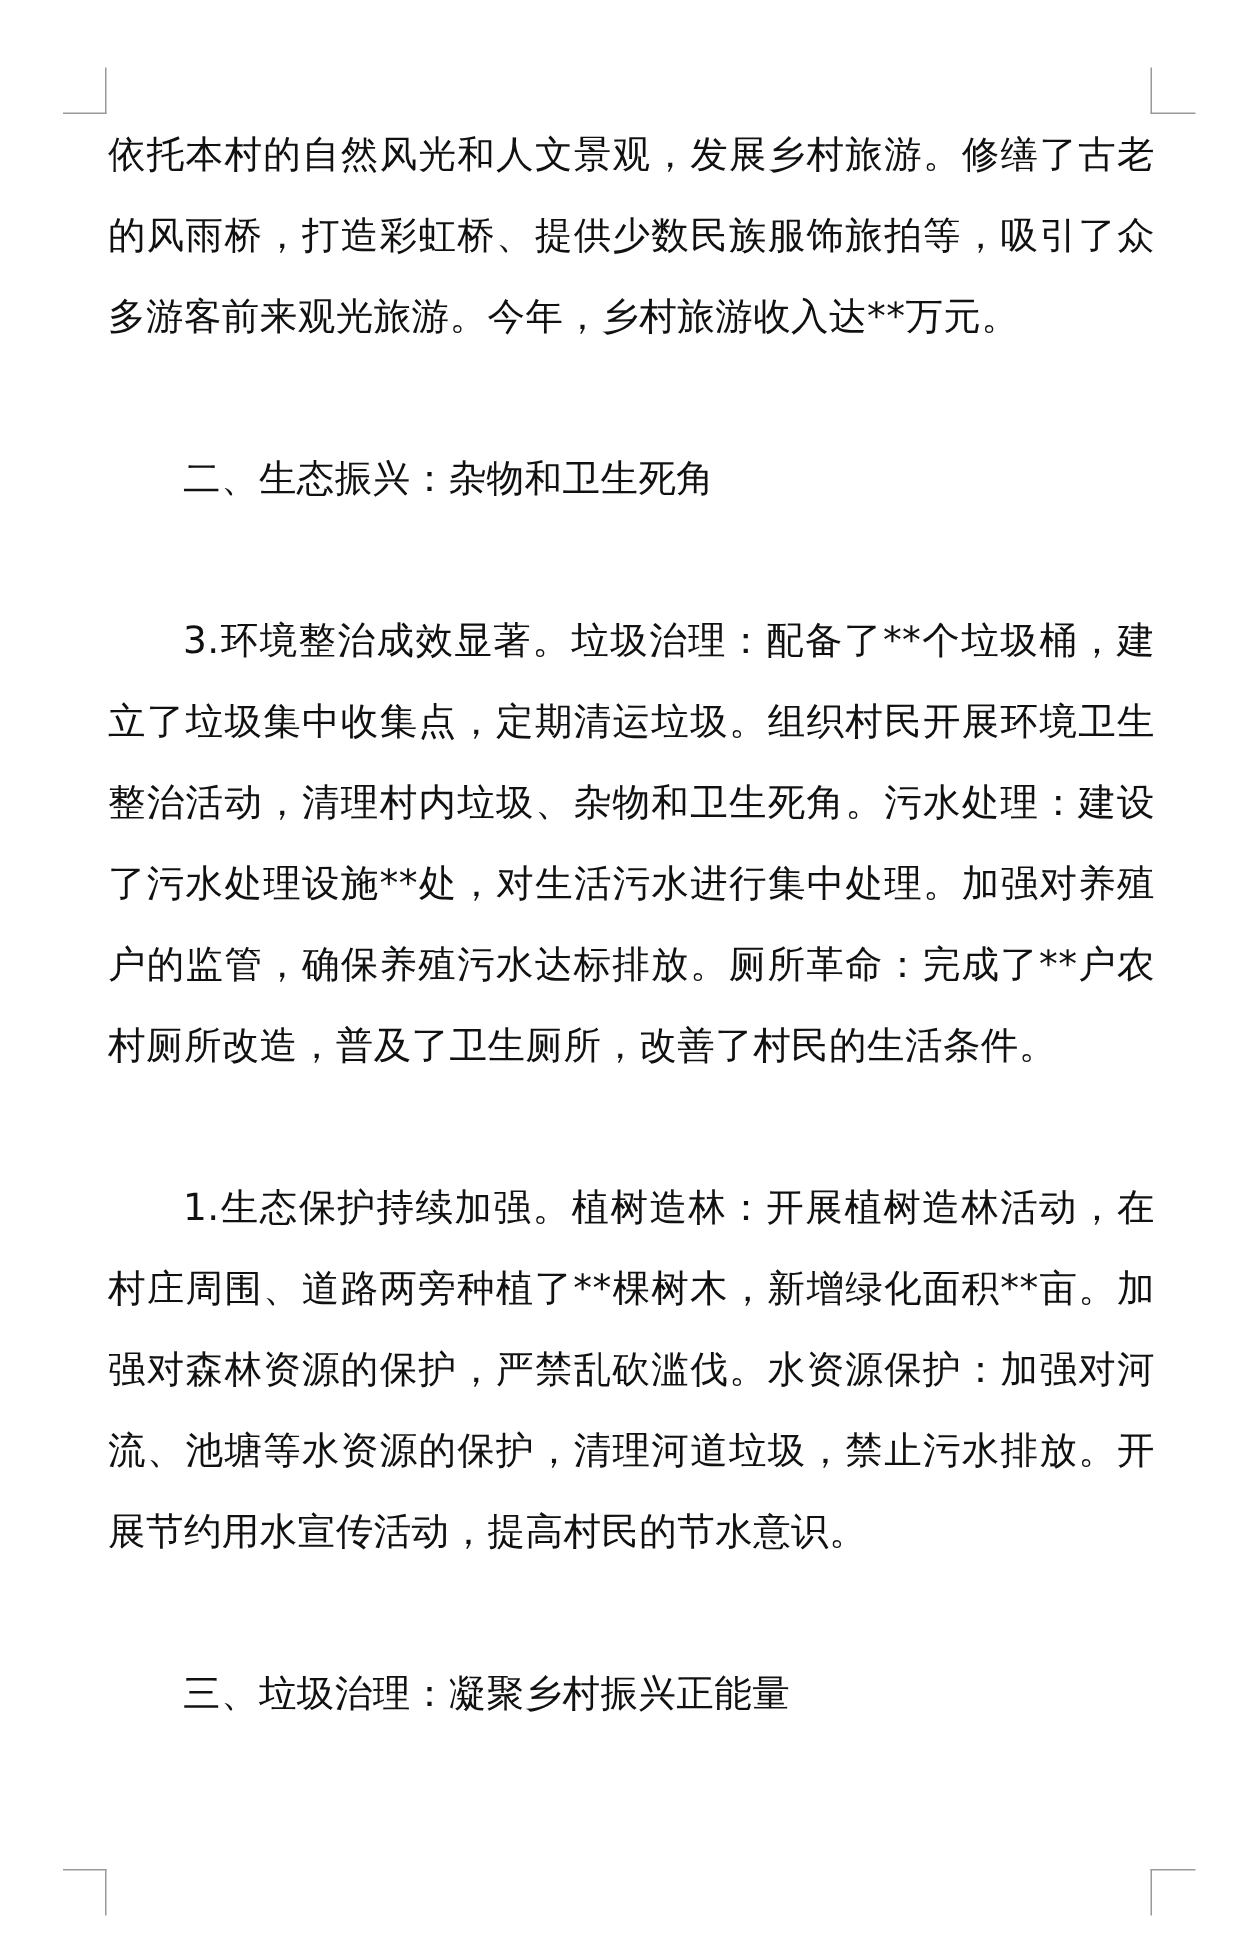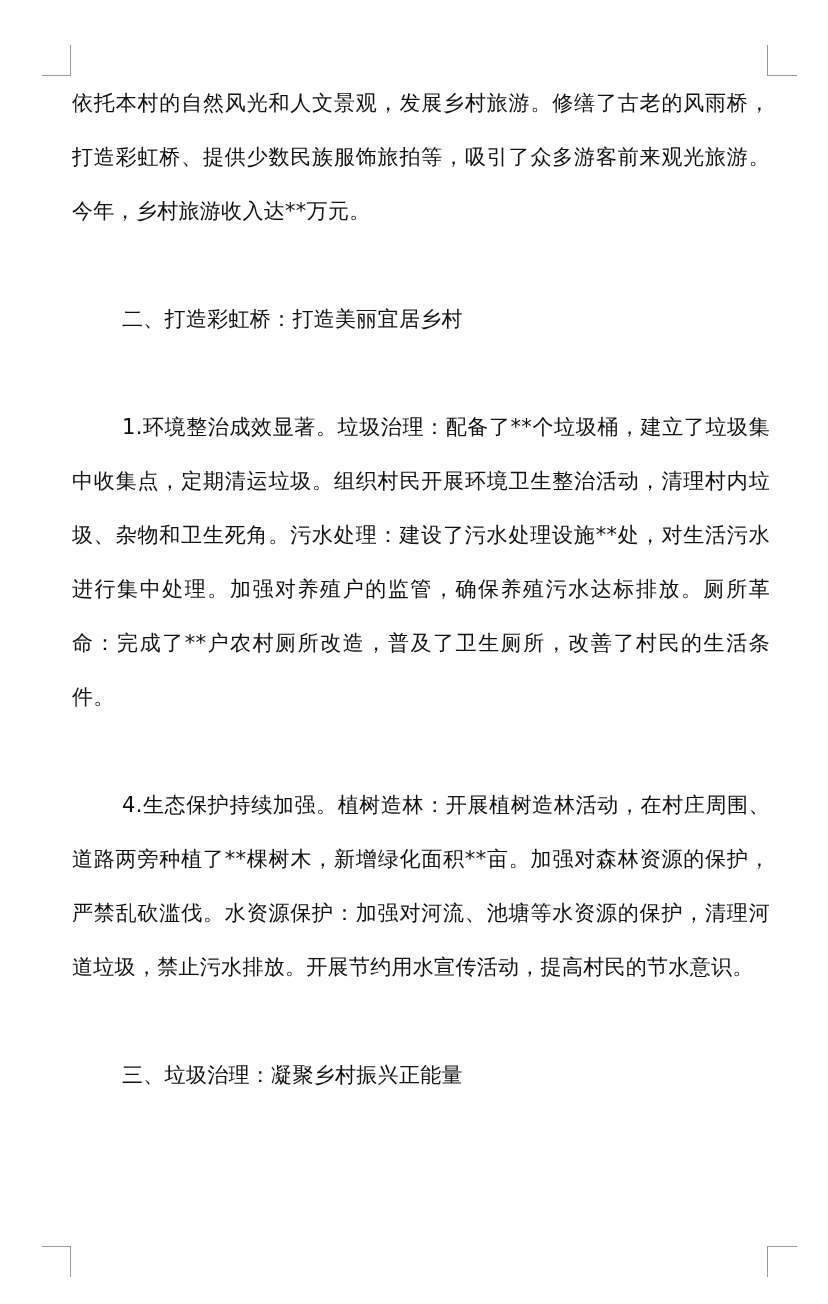--- a/index.html
+++ b/index.html
@@ -1,38 +1,38 @@
 <!DOCTYPE html>
 <html><head>
 <meta charset="utf-8">
 <style>
   html, body { margin: 0; padding: 0; background: #ffffff; }
   body { width: 828px; height: 1304px; position: relative; overflow: hidden;
          font-family: "DejaVu Sans", "Liberation Sans", sans-serif; color: #111; }
   .corner { position: absolute; background: #9a9a9a; }
   .page-text { position: absolute; left: 72px; top: 76px; width: 698px; }
-  .para { font-size: 21px; line-height: 54px; margin: 0; text-align: justify; letter-spacing: 0.3px; }
+  .para { font-size: 25px; line-height: 54px; margin: 0; text-align: justify; letter-spacing: 0.3px; }
   .indent { text-indent: 50px; }
   .spacer { height: 54px; }
 </style>
 </head>
 <body>
 
 <div class="corner" style="left:70px;top:45px;width:1px;height:31px;"></div>
 <div class="corner" style="left:42px;top:75px;width:29px;height:1px;"></div>
 <div class="corner" style="left:767px;top:45px;width:1px;height:31px;"></div>
 <div class="corner" style="left:767px;top:75px;width:30px;height:1px;"></div>
 <div class="corner" style="left:70px;top:1246px;width:1px;height:31px;"></div>
 <div class="corner" style="left:42px;top:1246px;width:29px;height:1px;"></div>
 <div class="corner" style="left:767px;top:1246px;width:1px;height:31px;"></div>
 <div class="corner" style="left:767px;top:1246px;width:30px;height:1px;"></div>
 
 <div class="page-text">
   <p class="para">依托本村的自然风光和人文景观，发展乡村旅游。修缮了古老的风雨桥，打造彩虹桥、提供少数民族服饰旅拍等，吸引了众多游客前来观光旅游。今年，乡村旅游收入达**万元。</p>
   <div class="spacer"></div>
-  <p class="para indent">二、打造彩虹桥：打造美丽宜居乡村</p>
+  <p class="para indent">二、生态振兴：杂物和卫生死角</p>
   <div class="spacer"></div>
-  <p class="para indent">1.环境整治成效显著。垃圾治理：配备了**个垃圾桶，建立了垃圾集中收集点，定期清运垃圾。组织村民开展环境卫生整治活动，清理村内垃圾、杂物和卫生死角。污水处理：建设了污水处理设施**处，对生活污水进行集中处理。加强对养殖户的监管，确保养殖污水达标排放。厕所革命：完成了**户农村厕所改造，普及了卫生厕所，改善了村民的生活条件。</p>
+  <p class="para indent">3.环境整治成效显著。垃圾治理：配备了**个垃圾桶，建立了垃圾集中收集点，定期清运垃圾。组织村民开展环境卫生整治活动，清理村内垃圾、杂物和卫生死角。污水处理：建设了污水处理设施**处，对生活污水进行集中处理。加强对养殖户的监管，确保养殖污水达标排放。厕所革命：完成了**户农村厕所改造，普及了卫生厕所，改善了村民的生活条件。</p>
   <div class="spacer"></div>
-  <p class="para indent">4.生态保护持续加强。植树造林：开展植树造林活动，在村庄周围、道路两旁种植了**棵树木，新增绿化面积**亩。加强对森林资源的保护，严禁乱砍滥伐。水资源保护：加强对河流、池塘等水资源的保护，清理河道垃圾，禁止污水排放。开展节约用水宣传活动，提高村民的节水意识。</p>
+  <p class="para indent">1.生态保护持续加强。植树造林：开展植树造林活动，在村庄周围、道路两旁种植了**棵树木，新增绿化面积**亩。加强对森林资源的保护，严禁乱砍滥伐。水资源保护：加强对河流、池塘等水资源的保护，清理河道垃圾，禁止污水排放。开展节约用水宣传活动，提高村民的节水意识。</p>
   <div class="spacer"></div>
   <p class="para indent">三、垃圾治理：凝聚乡村振兴正能量</p>
 </div>
 
 </body></html>

